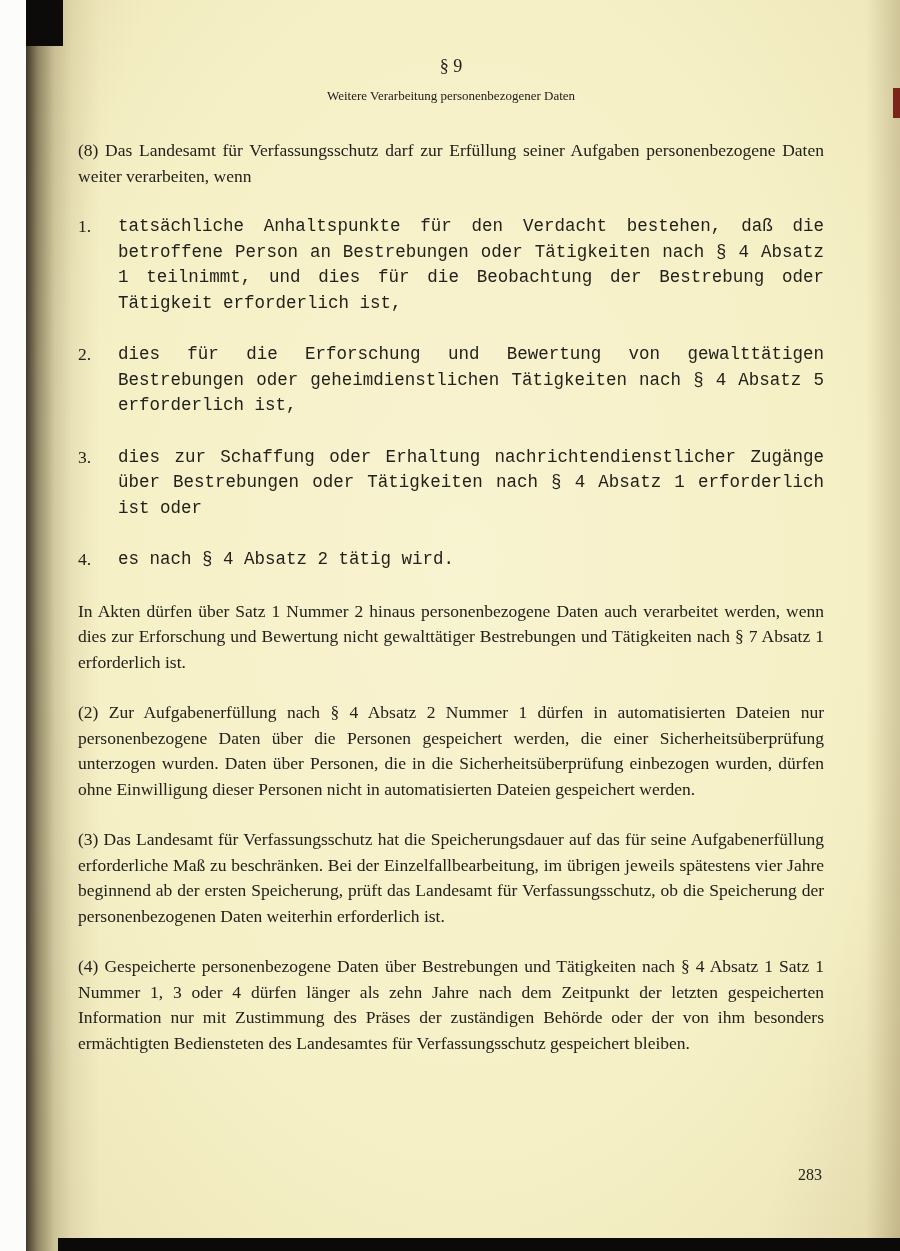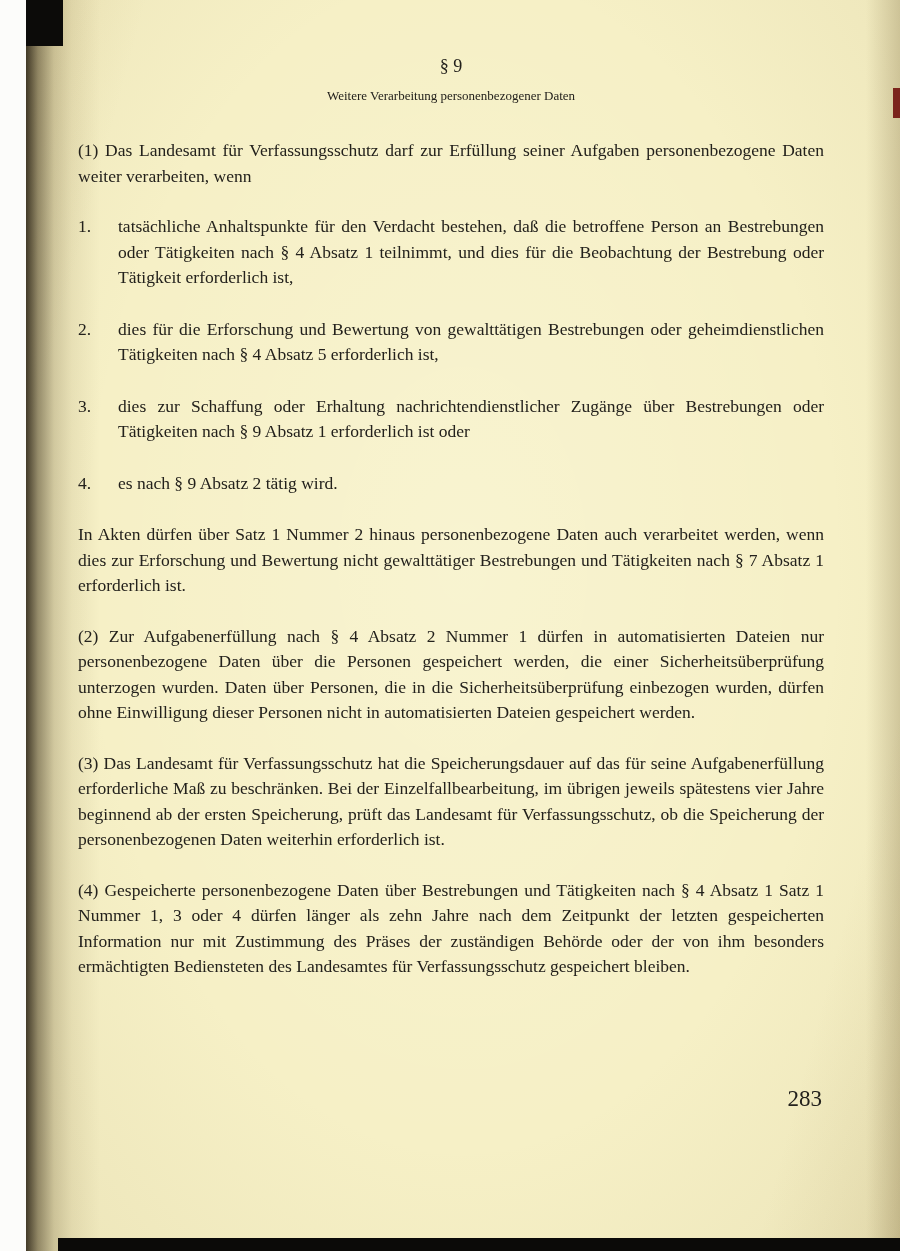--- a/index.html
+++ b/index.html
@@ -102,66 +102,67 @@
   .list-item {
     display: flex;
     margin: 0 0 26px 0;
   }
   .list-num {
     flex: 0 0 40px;
   }
   .list-text {
     flex: 1;
     text-align: justify;
+    font-family: Liberation Mono, monospace;
   }
   .page-number-row {
     text-align: right;
     margin-top: 106px;
     padding-right: 2px;
-    font-size: 23px;
+    font-size: 16px;
   }
 </style>
 </head>
 <body>
 
 <div class="page">
   <div class="page-vignette"></div>
   <div class="spine-shadow"></div>
   <div class="corner-black"></div>
   <div class="right-shade"></div>
   <div class="red-mark"></div>
   <div class="bottom-bar"></div>
 
   <div class="content">
 
     <div class="heading-block">
       <div class="section-no">§ 9</div>
       <div class="section-title">Weitere Verarbeitung personenbezogener Daten</div>
     </div>
 
-    <p class="para">(1) Das Landesamt für Verfassungsschutz darf zur Erfüllung seiner Aufgaben personenbezogene Daten weiter verarbeiten, wenn</p>
+    <p class="para">(8) Das Landesamt für Verfassungsschutz darf zur Erfüllung seiner Aufgaben personenbezogene Daten weiter verarbeiten, wenn</p>
 
     <div class="list-item">
       <span class="list-num">1.</span>
       <span class="list-text">tatsächliche Anhaltspunkte für den Verdacht bestehen, daß die betroffene Person an Bestrebungen oder Tätigkeiten nach § 4 Absatz 1 teilnimmt, und dies für die Beobachtung der Bestrebung oder Tätigkeit erforderlich ist,</span>
     </div>
 
     <div class="list-item">
       <span class="list-num">2.</span>
       <span class="list-text">dies für die Erforschung und Bewertung von gewalttätigen Bestrebungen oder geheimdienstlichen Tätigkeiten nach § 4 Absatz 5 erforderlich ist,</span>
     </div>
 
     <div class="list-item">
       <span class="list-num">3.</span>
-      <span class="list-text">dies zur Schaffung oder Erhaltung nachrichtendienstlicher Zugänge über Bestrebungen oder Tätigkeiten nach § 9 Absatz 1 erforderlich ist oder</span>
+      <span class="list-text">dies zur Schaffung oder Erhaltung nachrichtendienstlicher Zugänge über Bestrebungen oder Tätigkeiten nach § 4 Absatz 1 erforderlich ist oder</span>
     </div>
 
     <div class="list-item">
       <span class="list-num">4.</span>
-      <span class="list-text">es nach § 9 Absatz 2 tätig wird.</span>
+      <span class="list-text">es nach § 4 Absatz 2 tätig wird.</span>
     </div>
 
     <p class="para">In Akten dürfen über Satz 1 Nummer 2 hinaus personenbezogene Daten auch verarbeitet werden, wenn dies zur Erforschung und Bewertung nicht gewalttätiger Bestrebungen und Tätigkeiten nach § 7 Absatz 1 erforderlich ist.</p>
 
     <p class="para">(2) Zur Aufgabenerfüllung nach § 4 Absatz 2 Nummer 1 dürfen in automatisierten Dateien nur personenbezogene Daten über die Personen gespeichert werden, die einer Sicherheitsüberprüfung unterzogen wurden. Daten über Personen, die in die Sicherheitsüberprüfung einbezogen wurden, dürfen ohne Einwilligung dieser Personen nicht in automatisierten Dateien gespeichert werden.</p>
 
     <p class="para">(3) Das Landesamt für Verfassungsschutz hat die Speicherungsdauer auf das für seine Aufgabenerfüllung erforderliche Maß zu beschränken. Bei der Einzelfallbearbeitung, im übrigen jeweils spätestens vier Jahre beginnend ab der ersten Speicherung, prüft das Landesamt für Verfassungsschutz, ob die Speicherung der personenbezogenen Daten weiterhin erforderlich ist.</p>
 
     <p class="para">(4) Gespeicherte personenbezogene Daten über Bestrebungen und Tätigkeiten nach § 4 Absatz 1 Satz 1 Nummer 1, 3 oder 4 dürfen länger als zehn Jahre nach dem Zeitpunkt der letzten gespeicherten Information nur mit Zustimmung des Präses der zuständigen Behörde oder der von ihm besonders ermächtigten Bediensteten des Landesamtes für Verfassungsschutz gespeichert bleiben.</p>
 

